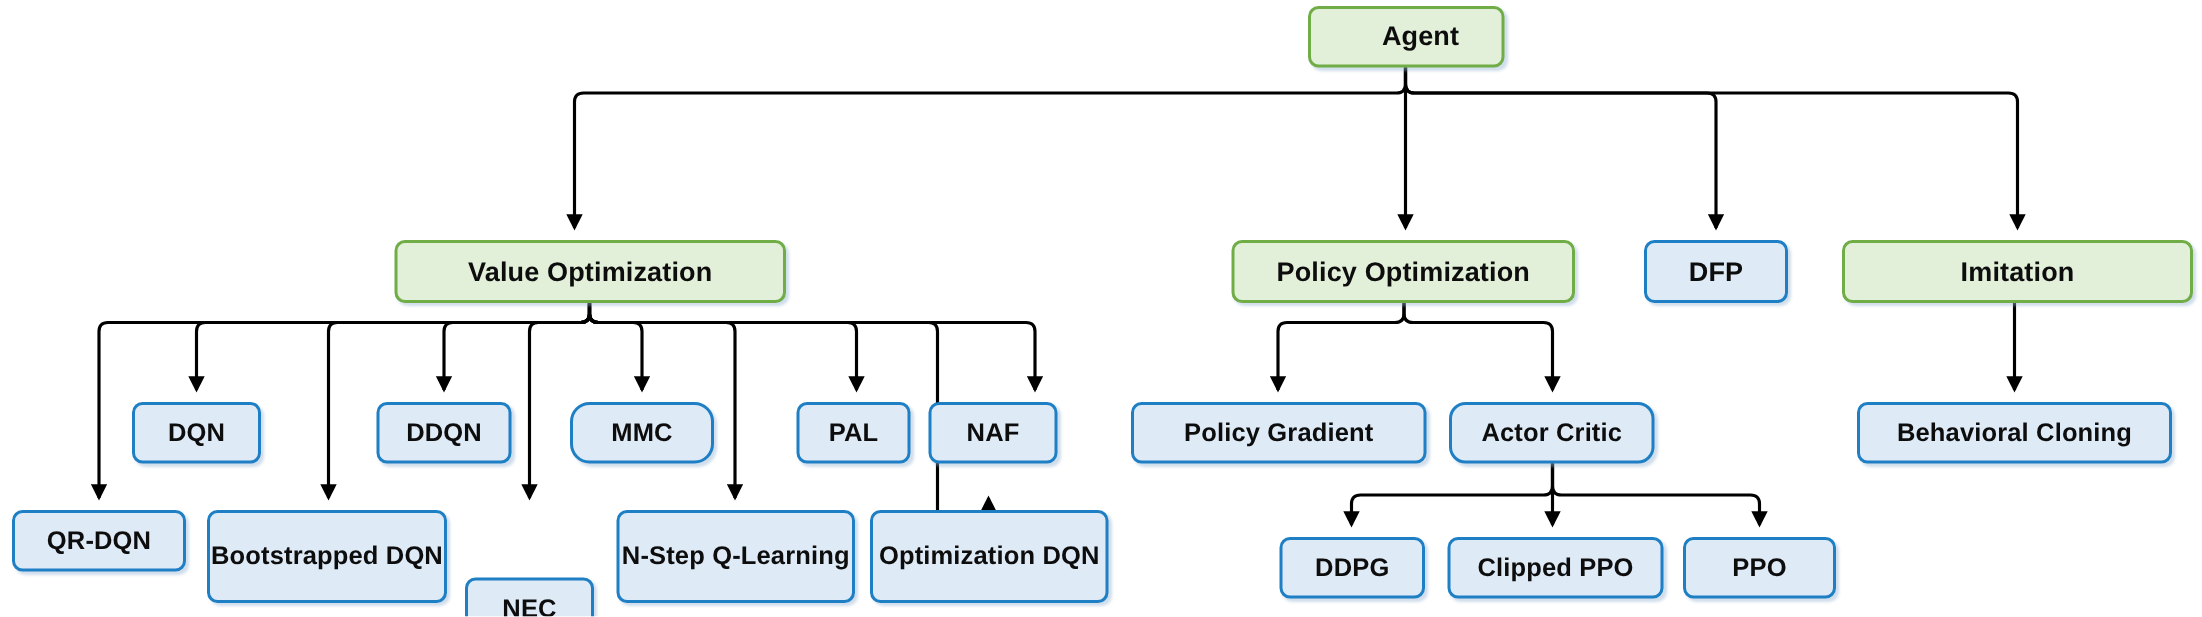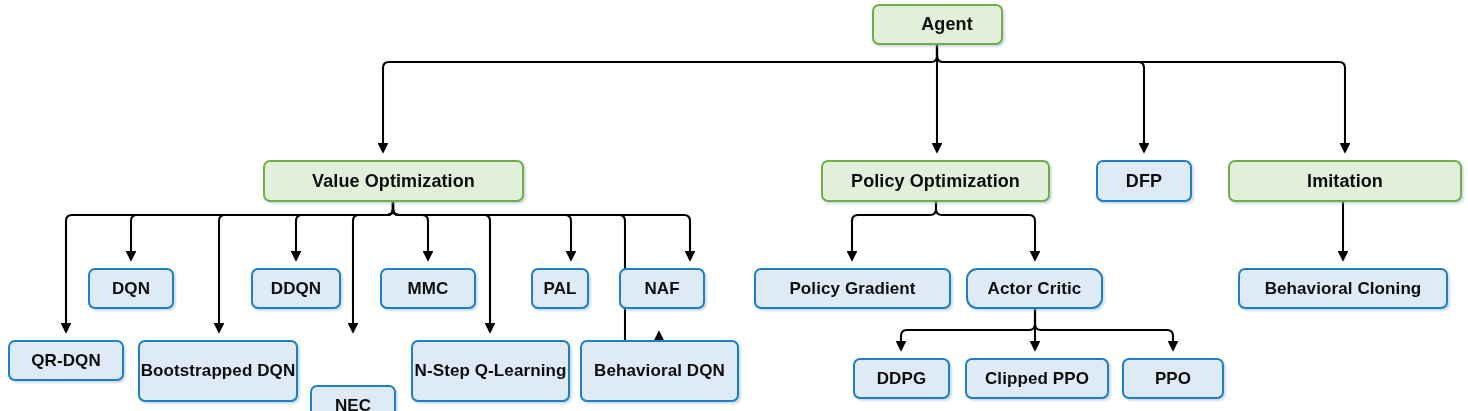--- a/index.html
+++ b/index.html
@@ -92,43 +92,43 @@
       </div>
       <div class="node green fs18" style="left: 1228px; top: 160px; width: 234px; height: 42px;">
         <span>Imitation</span>
       </div>
       <div class="node blue fs17" style="left: 88px; top: 268px; width: 86px; height: 41px;">
         <span>DQN</span>
       </div>
       <div class="node blue fs17" style="left: 251px; top: 268px; width: 90px; height: 41px;">
         <span>DDQN</span>
       </div>
-      <div class="node blue fs17" style="left: 380px; top: 268px; width: 96px; height: 41px;">
+      <div class="node blue fs17" style="left: 380px; top: 268px; width: 96px; height: 41px; border-radius: 13px;">
         <span>MMC</span>
       </div>
-      <div class="node blue fs17" style="left: 531px; top: 268px; width: 58px; height: 41px;">
+      <div class="node blue fs17" style="left: 531px; top: 268px; width: 76px; height: 41px;">
         <span>PAL</span>
       </div>
       <div class="node blue fs17" style="left: 619px; top: 268px; width: 86px; height: 41px;">
         <span>NAF</span>
       </div>
       <div class="node blue fs17" style="left: 8px; top: 340px; width: 116px; height: 41px;">
         <span>QR-DQN</span>
       </div>
       <div class="node blue fs17" style="left: 138px; top: 340px; width: 160px; height: 62px;">
         <span class="two-line">Bootstrapped DQN</span>
       </div>
       <div class="node blue fs17" style="left: 310px; top: 340px; width: 86px; height: 41px; margin-top: 45px;">
         <span>NEC</span>
       </div>
       <div class="node blue fs17" style="left: 411px; top: 340px; width: 159px; height: 62px;">
         <span class="two-line">N-Step Q-Learning</span>
       </div>
       <div class="node blue fs17" style="left: 580px; top: 340px; width: 159px; height: 62px;">
-        <span class="two-line">Behavioral DQN</span>
+        <span class="two-line">Optimization DQN</span>
       </div>
       <div class="node blue fs17" style="left: 754px; top: 268px; width: 197px; height: 41px;">
         <span>Policy Gradient</span>
       </div>
       <div class="node blue fs17" style="left: 966px; top: 268px; width: 137px; height: 41px; border-radius: 11px;">
         <span>Actor Critic</span>
       </div>
       <div class="node blue fs17" style="left: 853px; top: 358px; width: 97px; height: 41px;">
         <span>DDPG</span>
       </div>

